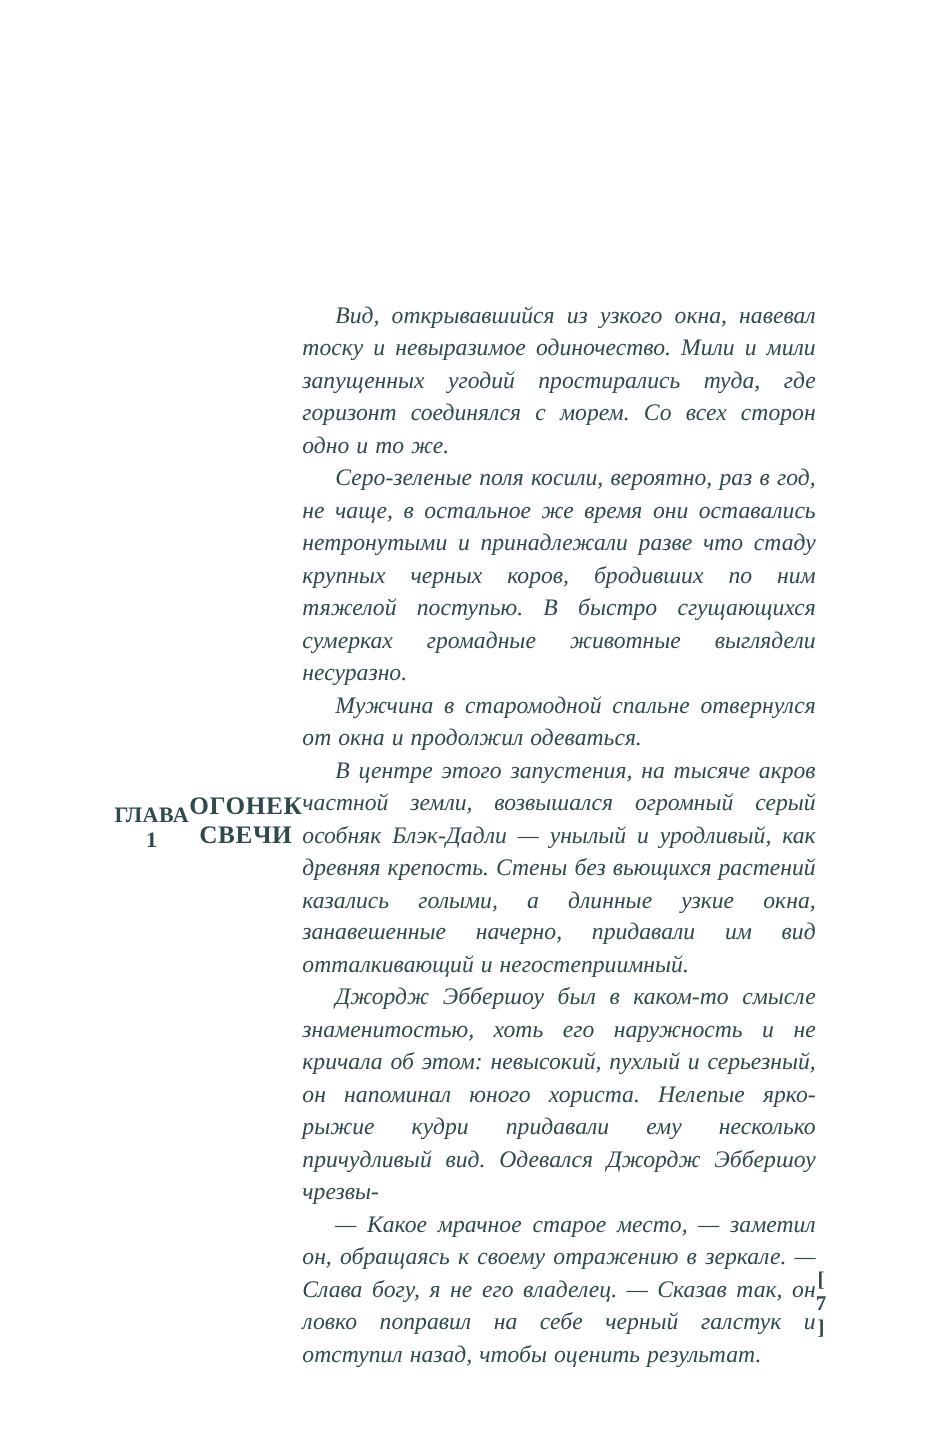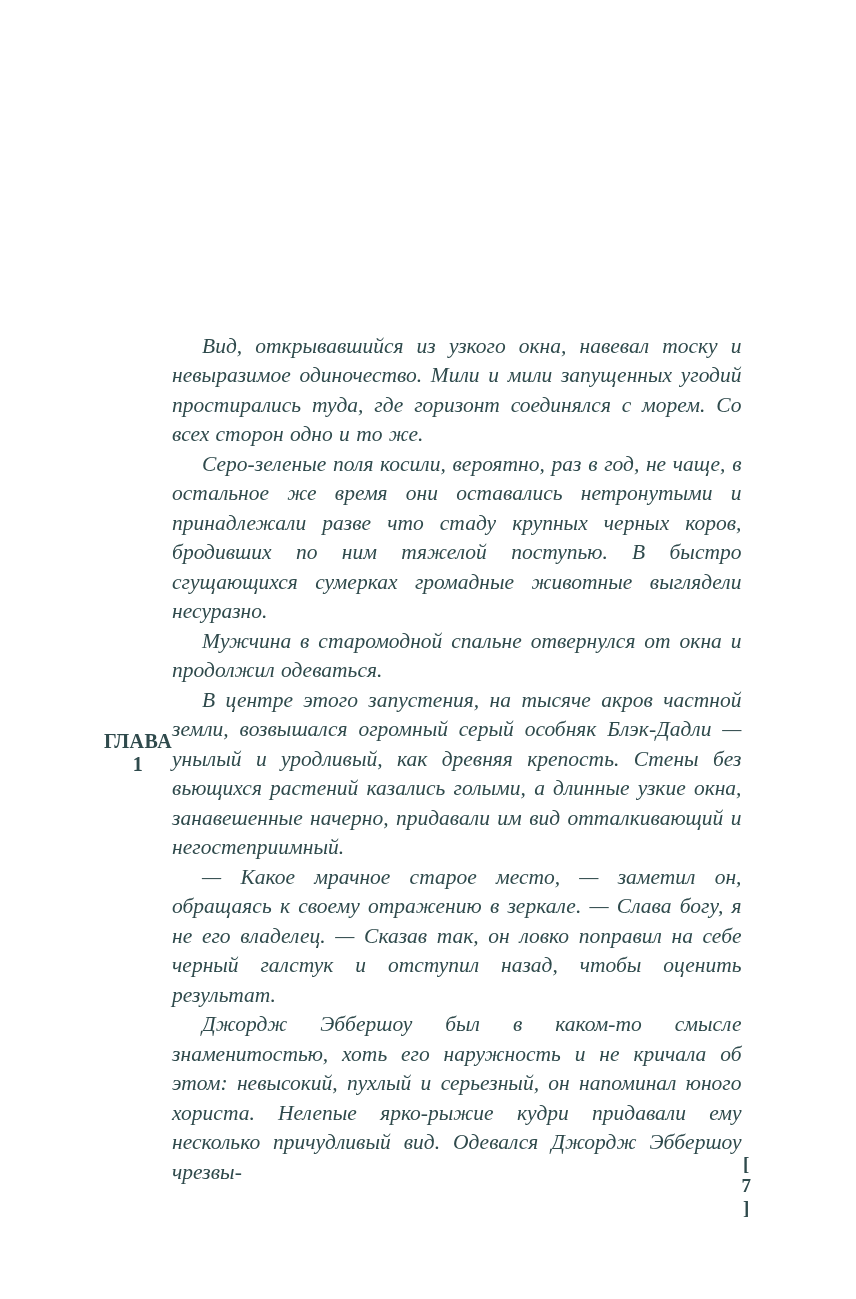--- a/index.html
+++ b/index.html
@@ -50,24 +50,25 @@
     font-weight: bold;
     font-size: 19px;
     letter-spacing: 1px;
   }
 </style>
 </head>
 <body>
 
 <div class="book-page">
   <div class="chapter-number">ГЛАВА 1</div>
+  <div class="chapter-title">ОГОНЕК СВЕЧИ</div>
 
   <div class="body-text">
     <p>Вид, открывавшийся из узкого окна, навевал тоску и невыразимое одиночество. Мили и мили запущенных угодий простирались туда, где горизонт соединялся с морем. Со всех сторон одно и то же.</p>
     <p>Серо-зеленые поля косили, вероятно, раз в год, не чаще, в остальное же время они оставались нетронутыми и принадлежали разве что стаду крупных черных коров, бродивших по ним тяжелой поступью. В быстро сгущающихся сумерках громадные животные выглядели несуразно.</p>
     <p>Мужчина в старомодной спальне отвернулся от окна и продолжил одеваться.</p>
     <p>В центре этого запустения, на тысяче акров частной земли, возвышался огромный серый особняк Блэк-Дадли — унылый и уродливый, как древняя крепость. Стены без вьющихся растений казались голыми, а длинные узкие окна, занавешенные начерно, придавали им вид отталкивающий и негостеприимный.</p>
+    <p>Джордж Эббершоу был в каком-то смысле знаменитостью, хоть его наружность и не кричала об этом: невысокий, пухлый и серьезный, он напоминал юного хориста. Нелепые ярко-рыжие кудри придавали ему несколько причудливый вид. Одевался Джордж Эббершоу чрезвы-</p>
     <p>—  Какое мрачное старое место, — заметил он, обращаясь к своему отражению в зеркале. — Слава богу, я не его владелец. — Сказав так, он ловко поправил на себе черный галстук и отступил назад, чтобы оценить результат.</p>
-    <p>Джордж Эббершоу был в каком-то смысле знаменитостью, хоть его наружность и не кричала об этом: невысокий, пухлый и серьезный, он напоминал юного хориста. Нелепые ярко-рыжие кудри придавали ему несколько причудливый вид. Одевался Джордж Эббершоу чрезвы-</p>
   </div>
 
   <div class="page-footer">[ 7 ]</div>
 </div>
 
 </body></html>

